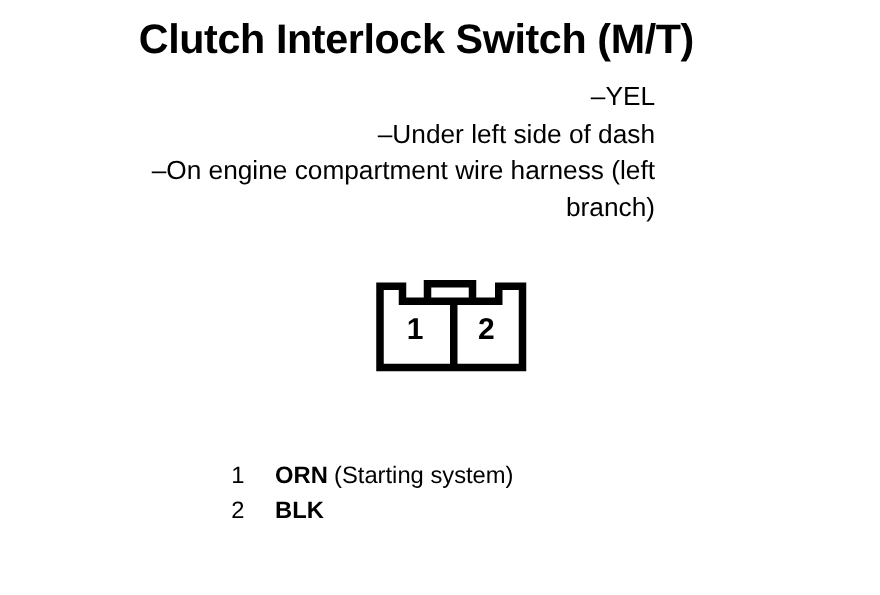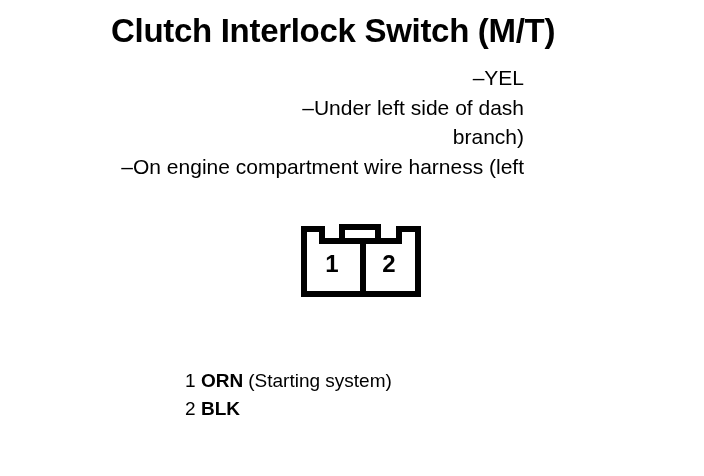--- a/index.html
+++ b/index.html
@@ -71,42 +71,42 @@
   .legend {
     position: absolute;
     left: 185px;
     top: 367px;
     font-size: 19px;
     line-height: 28px;
     white-space: nowrap;
   }
   .lrow { display: flex; }
   .lpin { width: 16px; }
-  .lwire { font-weight: bold; }
+  .lwire { font-weight: bold; margin-left: 19px; }
   .lnote { margin-left: 5px; text-align: right; }
 </style>
 </head>
 <body>
 
 <div class="page">
 
   <span class="section-title">Clutch Interlock Switch (M/T)</span>
 
   <div class="details">
     <div class="dline">
       <span class="pfx">–</span><span>YEL</span>
     </div>
     <div class="dline">
       <span class="pfx">–</span><span>Under left side of dash</span>
     </div>
+    <div class="dline">
+      <span class="pfx">–</span><span>On engine compartment wire harness (left</span>
+    </div>
     <div class="dline cont">
       <span>branch)</span>
-    </div>
-    <div class="dline">
-      <span class="pfx">–</span><span>On engine compartment wire harness (left</span>
     </div>
   </div>
 
   <svg class="connector-svg" width="132" height="88" viewBox="0 0 132 88">
 
     <path d="M 8 78 L 8 13 L 26 13 L 26 25 L 103 25 L 103 13 L 122 13 L 122 78 Z" fill="#ffffff" stroke="#000000" stroke-width="6" stroke-linejoin="miter"></path>
 
     <rect x="46" y="11" width="36" height="14" fill="#ffffff" stroke="#000000" stroke-width="6"></rect>
 
     <path d="M 67 25 L 67 78" stroke="#000000" stroke-width="6"></path>

